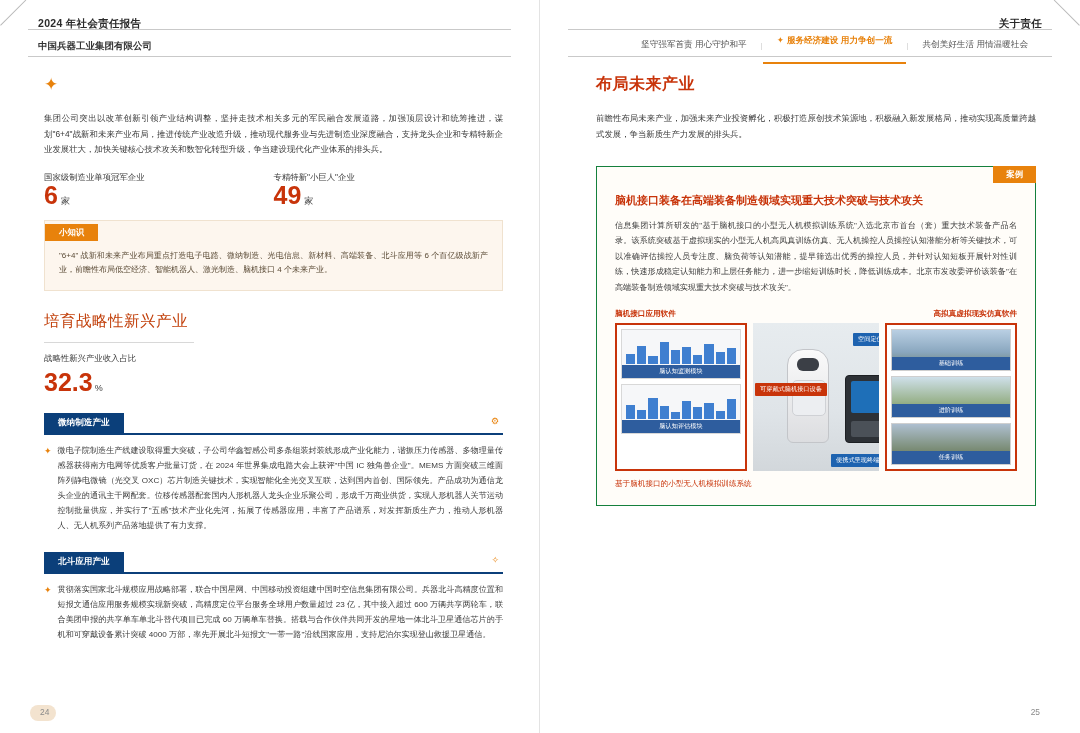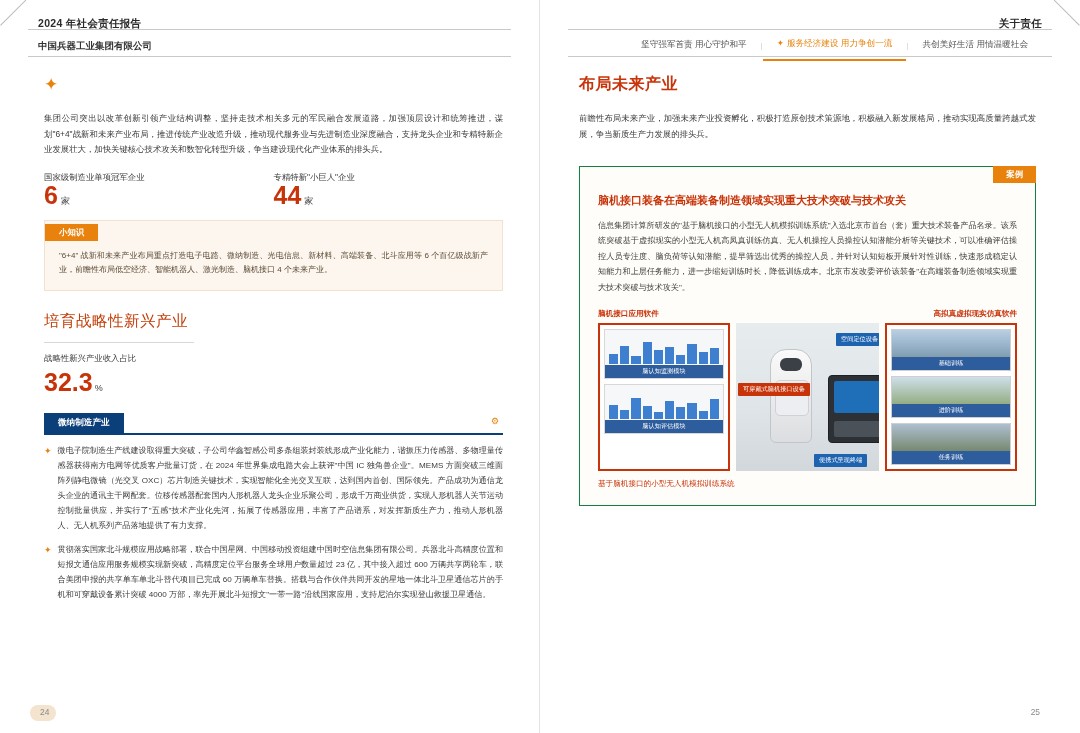--- a/index.html
+++ b/index.html
@@ -57,21 +57,21 @@
   .subhead .company{font-size:9.5px;font-weight:bold;color:#333;}
   .subhead-rule{
     position:absolute;left:28px;right:28px;top:56px;height:1px;background:#c9c9c9;
   }
   
   .navbar{
     position:absolute;top:34px;right:38px;height:22px;
     display:flex;align-items:center;gap:0px;font-size:8.6px;color:#555;
   }
   .navbar .item{padding:0 14px;white-space:nowrap;}
-  .navbar .item.active{color:#e8820c;font-weight:normal;border-bottom:2px solid #e8820c;padding-bottom:9px;margin-top:8px;}
+  .navbar .item.active{color:#e8820c;font-weight:bold;border-bottom:2px solid #e8820c;padding-bottom:15px;margin-top:8px;}
   .navbar .sep{color:#cfcfcf;font-size:8px;}
   .navbar .star{color:#e8820c;margin-right:3px;}
   
   .lcontent{position:absolute;left:44px;right:36px;top:74px;}
   h1.title{
     font-size:21px;color:#c8340a;margin:0 0 16px 0;font-weight:bold;letter-spacing:1px;
     display:flex;align-items:center;gap:8px;
   }
   h1.title .spark{color:#e8820c;font-size:17px;}
   p.body{
@@ -107,21 +107,21 @@
   }
   .barhead .bt{
     background:#0b3f7a;color:#fff;font-size:8.6px;font-weight:bold;padding:4px 14px;
     margin-bottom:-4px;
   }
   .barhead .ico{color:#e8820c;font-size:9px;padding-right:4px;}
   .bullet{display:flex;gap:6px;margin-top:9px;}
   .bullet .mk{color:#e8820c;font-size:9px;line-height:1.7;}
   .bullet p{margin:0;font-size:8.1px;line-height:1.85;color:#3b3b3b;text-align:justify;}
   
-  .rcontent{position:absolute;left:39px;right:44px;top:74px;}
+  .rcontent{position:absolute;left:56px;right:44px;top:74px;}
   h2.rtitle{
     font-size:16px;color:#c8340a;font-weight:bold;margin:0 0 16px 0;letter-spacing:.5px;
   }
   .casebox{
     margin-top:24px;border:1px solid #15803d;background:#fffdf9;position:relative;
     padding:26px 18px 16px 18px;
   }
   .casebox .caseflag{
     position:absolute;top:-1px;right:-1px;background:#e8820c;color:#fff;
     font-size:8.4px;font-weight:bold;padding:3px 13px;
@@ -226,21 +226,21 @@
       <div class="kpis">
         <div class="kpi">
           <div class="lbl">国家级制造业单项冠军企业</div>
           <div class="val">
             <span>6</span><small>家</small>
           </div>
         </div>
         <div class="kpi">
           <div class="lbl">专精特新"小巨人"企业</div>
           <div class="val">
-            <span>44</span><small>家</small>
+            <span>49</span><small>家</small>
           </div>
         </div>
       </div>
 
       <div class="tipbox">
         <span class="tag">小知识</span>
         <p>"6+4" 战新和未来产业布局重点打造电子电路、微纳制造、光电信息、新材料、高端装备、北斗应用等 6 个百亿级战新产业，前瞻性布局低空经济、智能机器人、激光制造、脑机接口 4 个未来产业。</p>
       </div>
 
       <h2 class="sec">培育战略性新兴产业</h2>
@@ -256,20 +256,24 @@
 
       <div class="barhead">
         <span class="bt">微纳制造产业</span>
         <span class="ico">⚙</span>
       </div>
       <div class="bullet">
         <span class="mk">✦</span>
         <p>微电子院制造生产线建设取得重大突破，子公司华鑫智感公司多条组装封装线形成产业化能力，谐振压力传感器、多物理量传感器获得南方电网等优质客户批量订货，在 2024 年世界集成电路大会上获评"中国 IC 独角兽企业"。MEMS 方面突破三维面阵列静电微镜（光交叉 OXC）芯片制造关键技术，实现智能化全光交叉互联，达到国内首创、国际领先。产品成功为通信龙头企业的通讯主干网配套。位移传感器配套国内人形机器人龙头企业乐聚公司，形成千万商业供货，实现人形机器人关节运动控制批量供应，并实行了"五感"技术产业化先河，拓展了传感器应用，丰富了产品谱系，对发挥新质生产力，推动人形机器人、无人机系列产品落地提供了有力支撑。</p>
       </div>
 
+      <div class="barhead">
+        <span class="bt">北斗应用产业</span>
+        <span class="ico">✧</span>
+      </div>
       <div class="bullet">
         <span class="mk">✦</span>
         <p>贯彻落实国家北斗规模应用战略部署，联合中国星网、中国移动投资组建中国时空信息集团有限公司。兵器北斗高精度位置和短报文通信应用服务规模实现新突破，高精度定位平台服务全球用户数量超过 23 亿，其中接入超过 600 万辆共享两轮车，联合美团申报的共享单车单北斗替代项目已完成 60 万辆单车替换。搭载与合作伙伴共同开发的星地一体北斗卫星通信芯片的手机和可穿戴设备累计突破 4000 万部，率先开展北斗短报文"一带一路"沿线国家应用，支持尼泊尔实现登山救援卫星通信。</p>
       </div>
     </div>
 
     <div class="folio-pill"></div>
     <div class="folio">24</div>
   </div>
 

